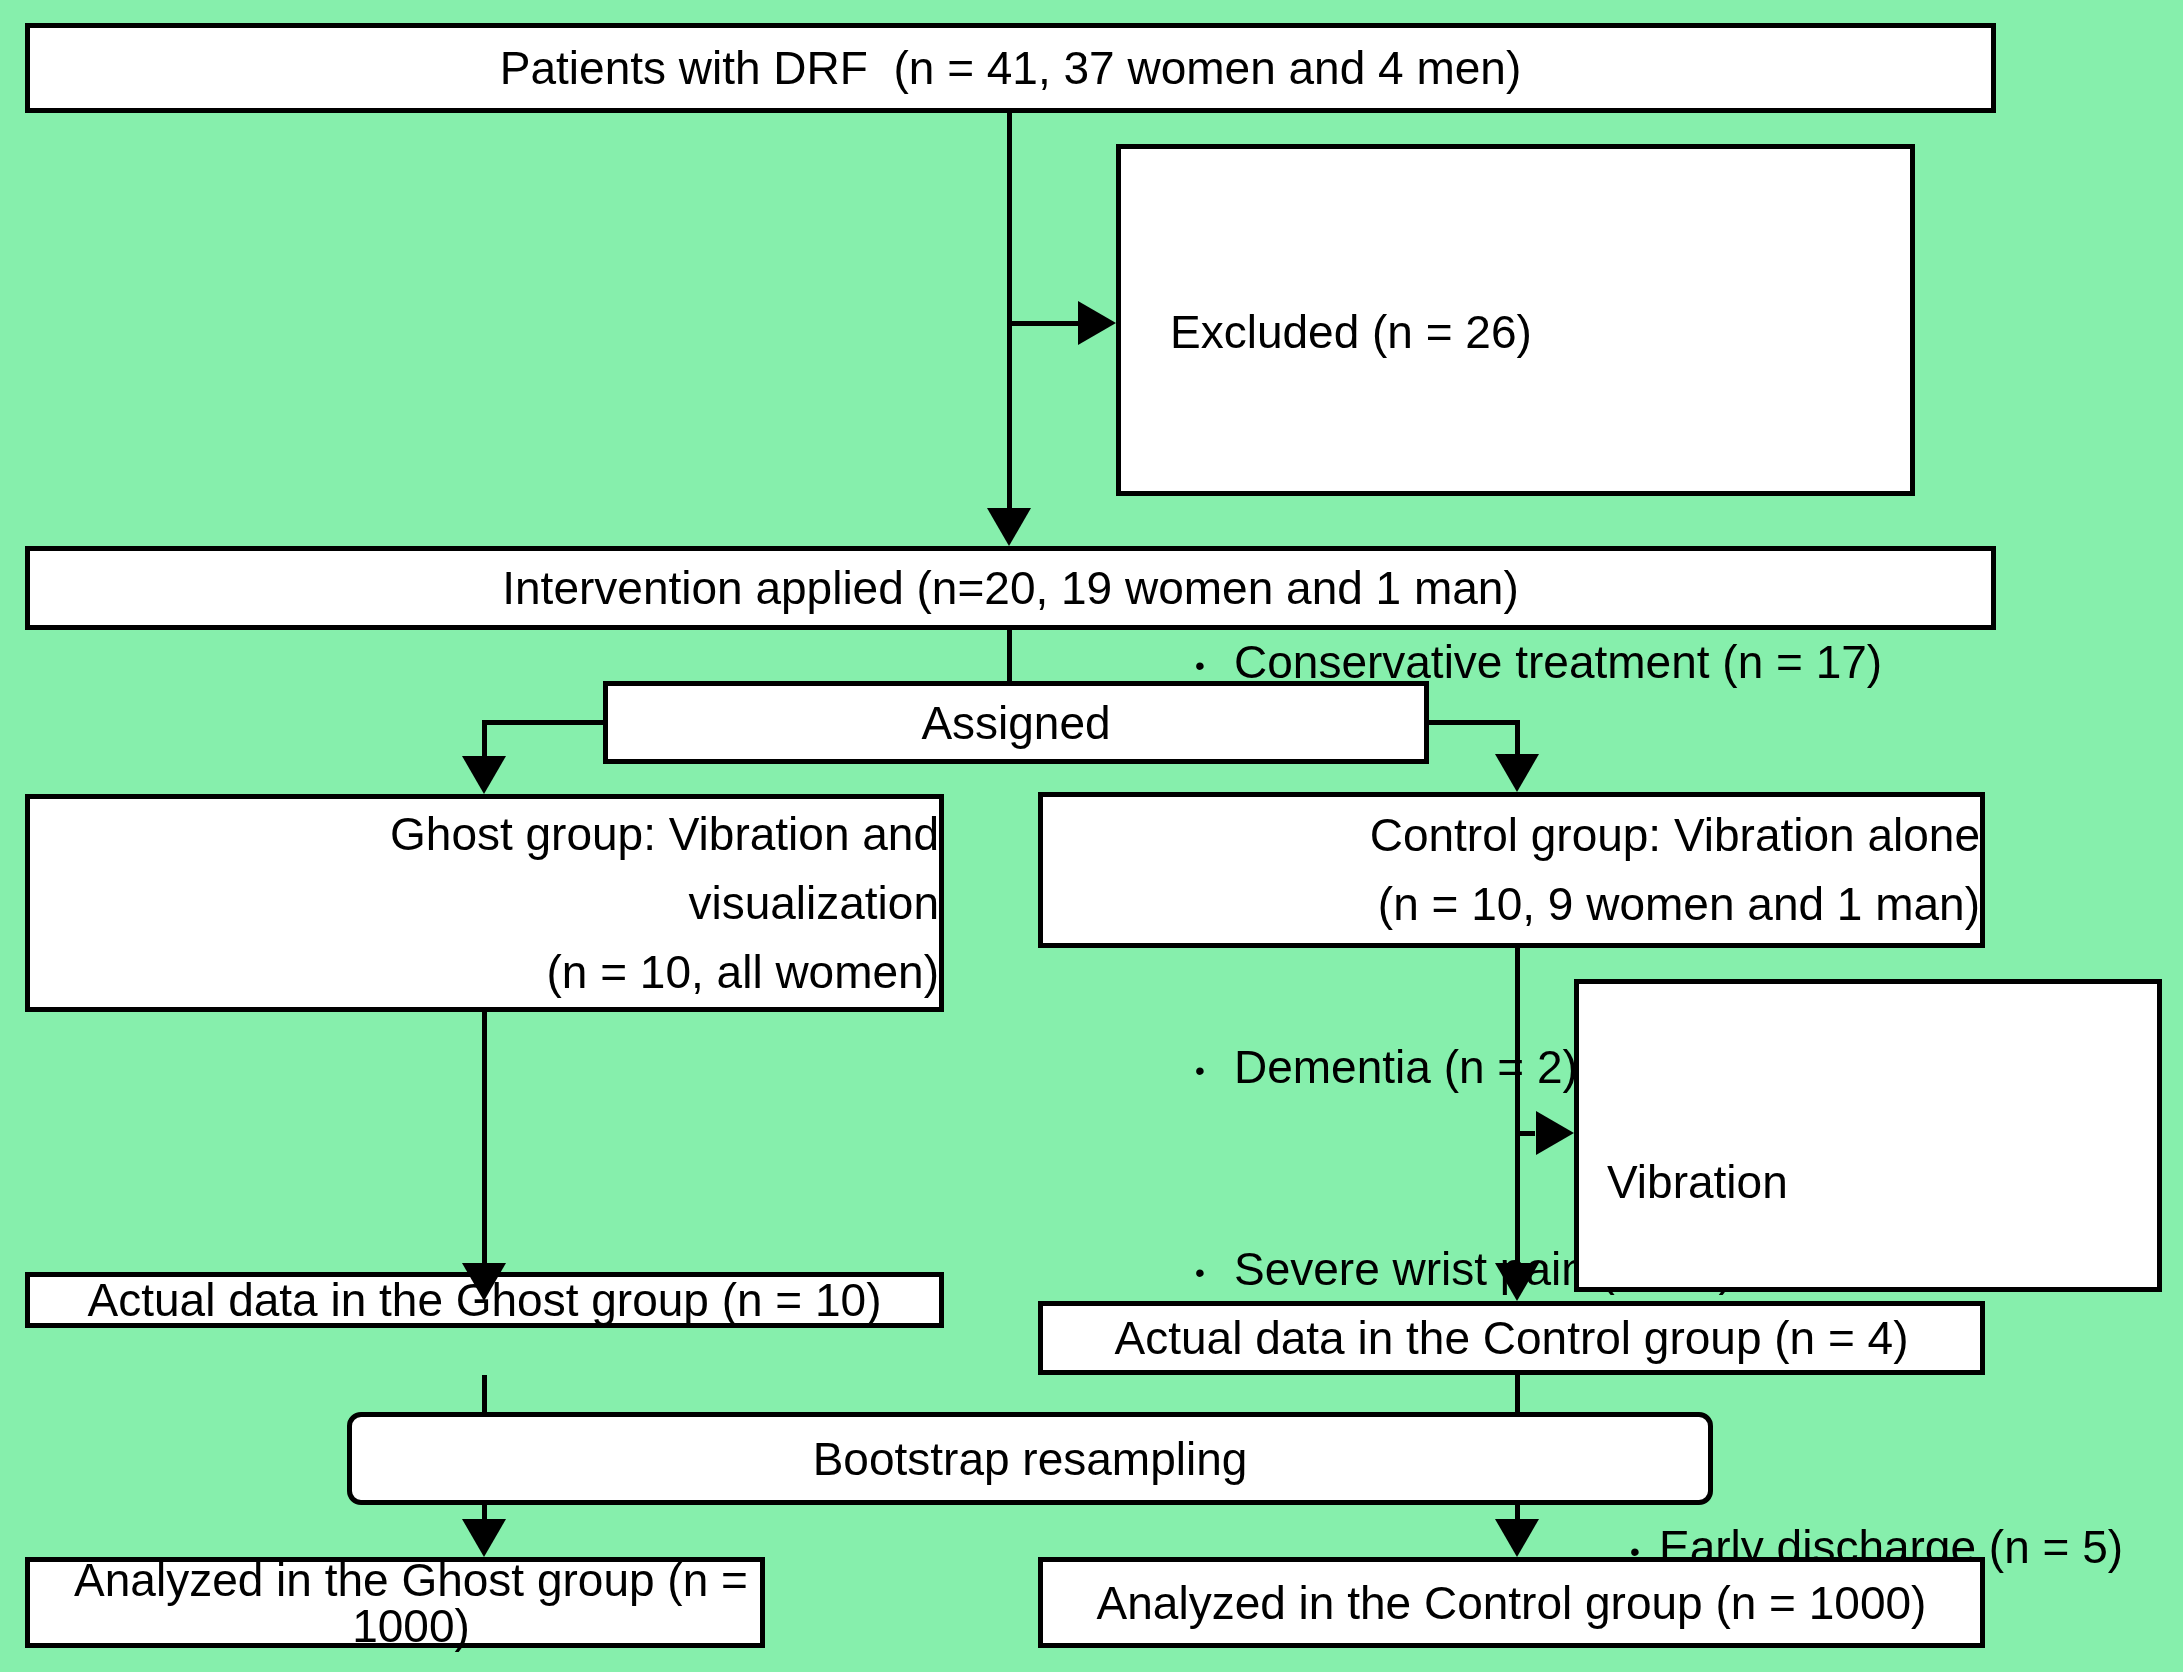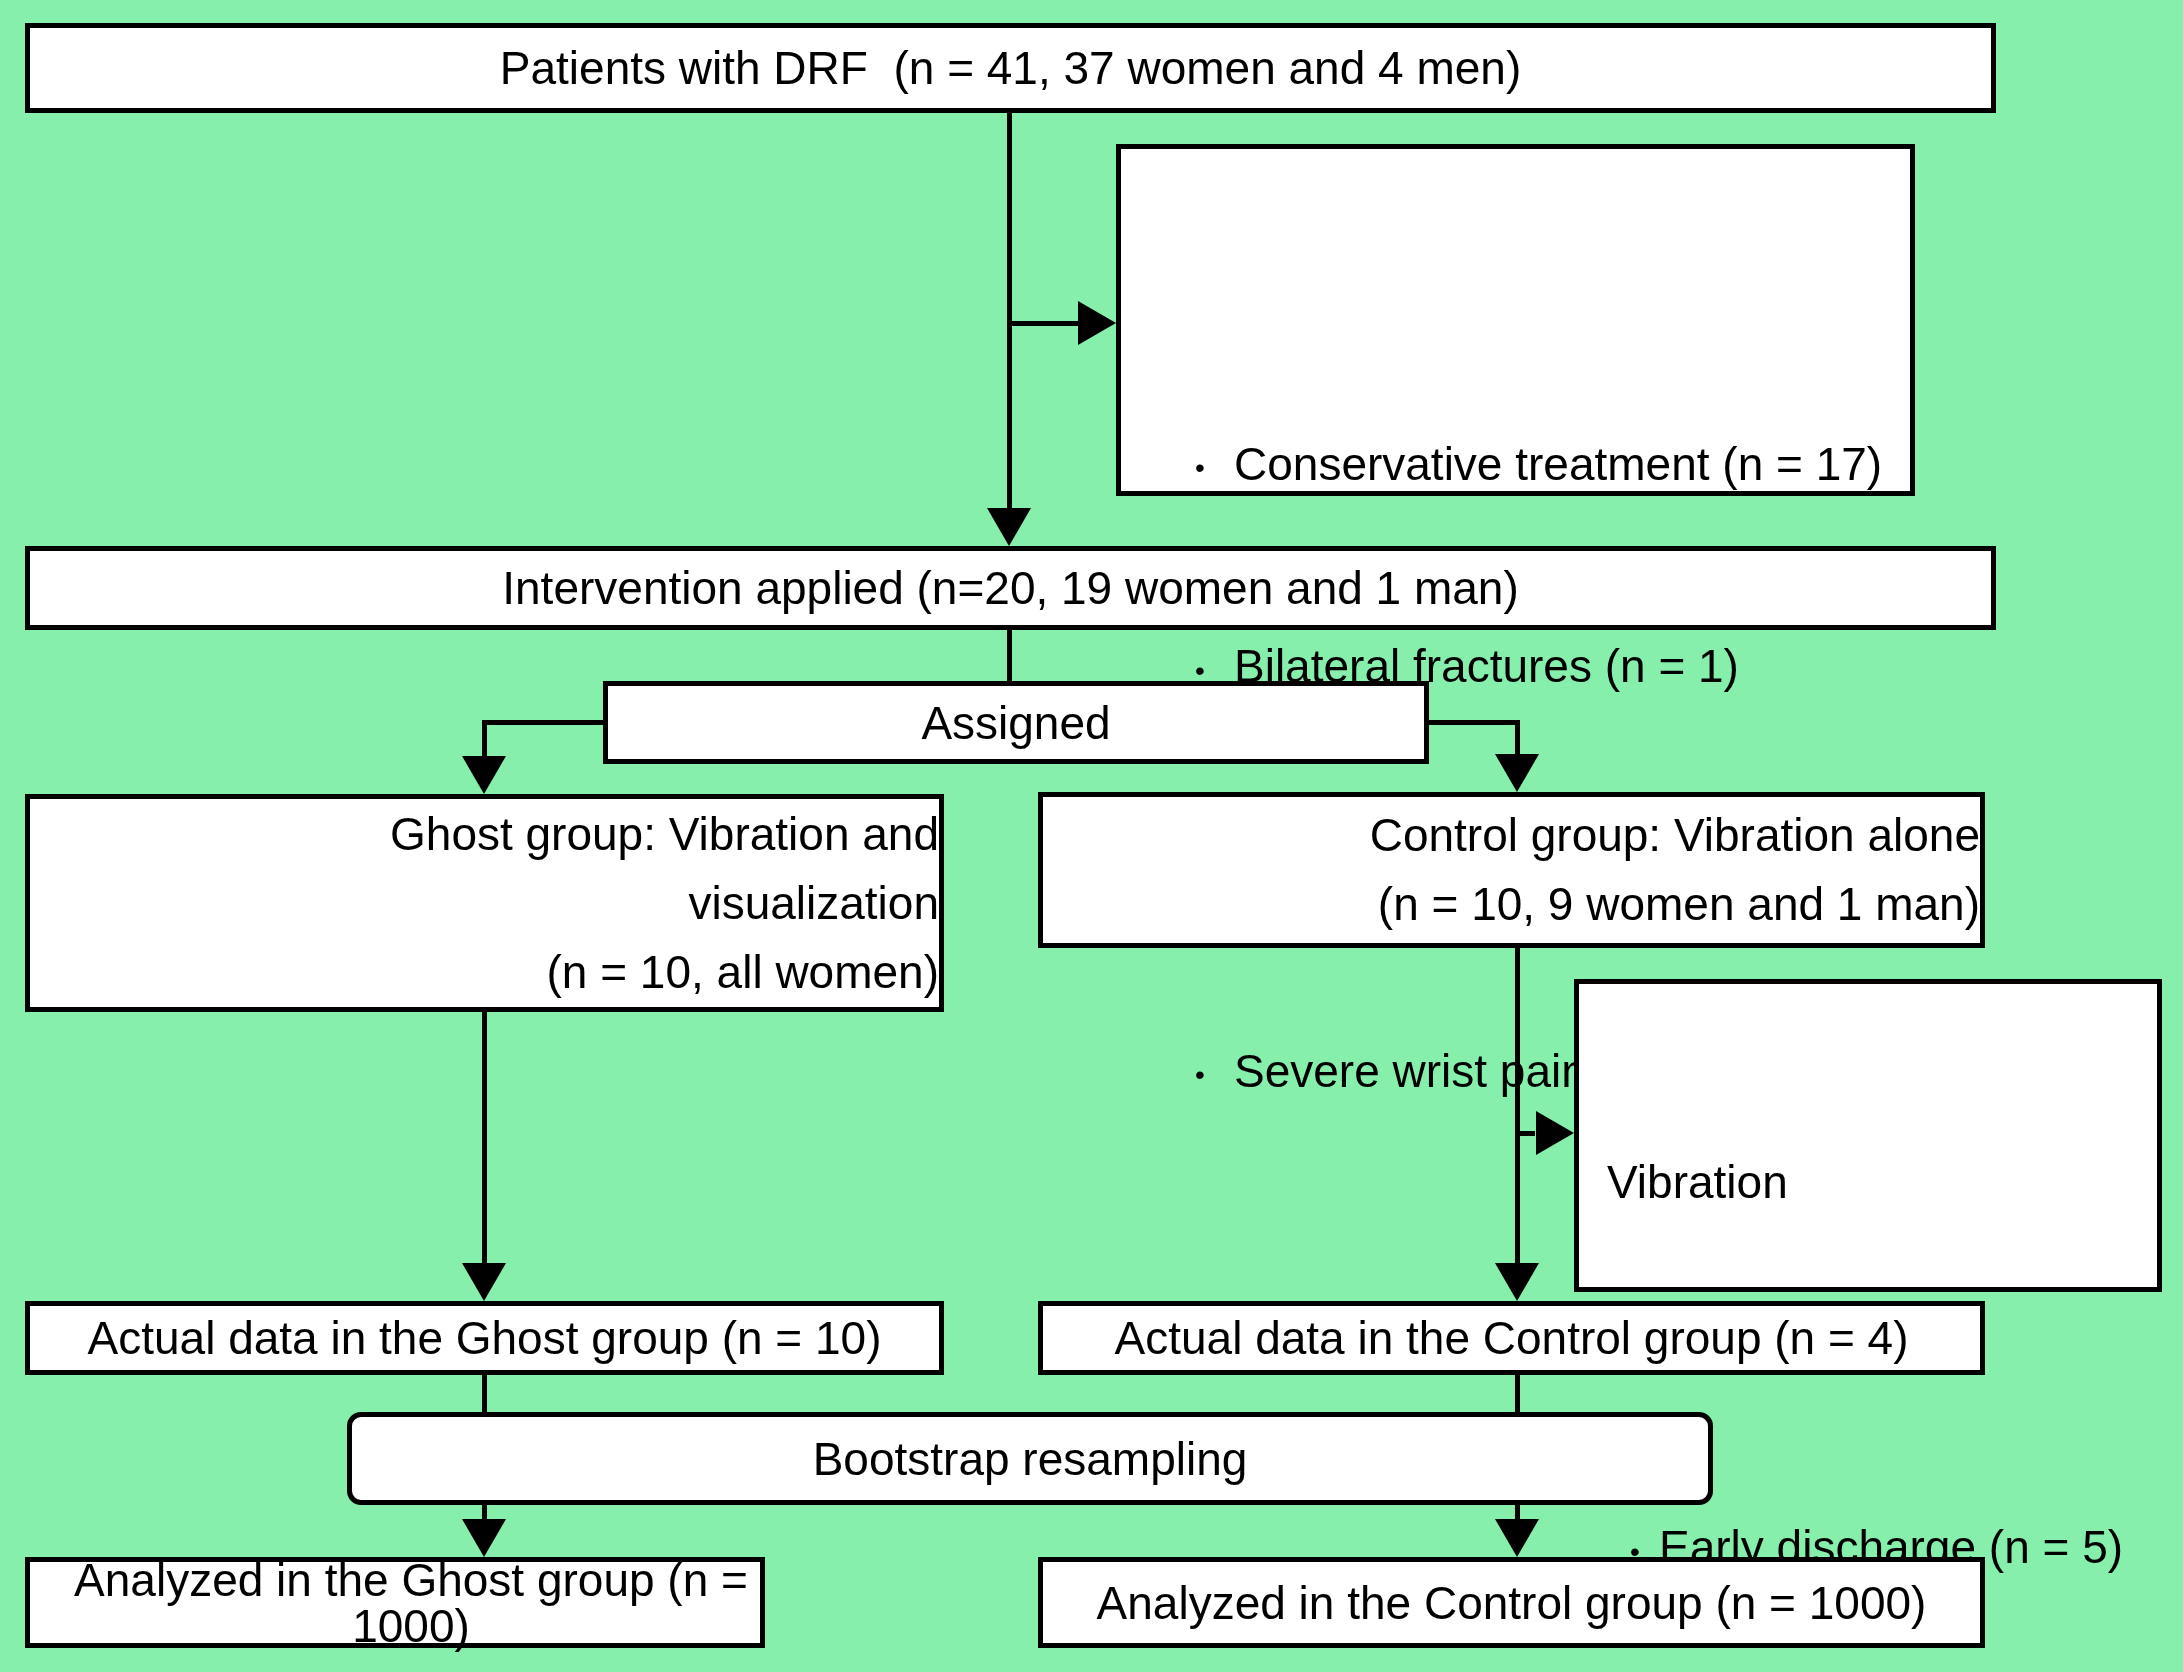--- a/index.html
+++ b/index.html
@@ -75,20 +75,21 @@
 </head>
 <body>
 
 <div class="stage">
 
   <div class="box center" style="left:25px; top:22.5px; width:1971px; height:90px;">
     <span>Patients with DRF  (n = 41, 37 women and 4 men)</span>
   </div>
 
   <div class="box excl excl-top" style="left:1116px; top:144px; width:799px; height:352px;">
+    <span class="title">Excluded (n = 26)</span>
     <div class="bullets">
       <div class="bullet-row">
         <span class="bullet-glyph">•</span>
         <span>Conservative treatment (n = 17)</span>
       </div>
       <div class="bullet-row">
         <span class="bullet-glyph">•</span>
         <span>Bilateral fractures (n = 1)</span>
       </div>
       <div class="bullet-row">
@@ -125,21 +126,21 @@
     <span class="title">Vibration</span>
     <div class="bullets">
       <div class="bullet-row">
         <span class="bullet-glyph">•</span>
         <span>Early discharge (n = 5)</span>
       </div>
       
     </div>
   </div>
 
-  <div class="box center" style="left:25px; top:1301px; width:919px; height:74px;">
+  <div class="box center" style="left:25px; top:1272px; width:919px; height:56px;">
     <span>Actual data in the Ghost group (n = 10)</span>
   </div>
 
   <div class="box center" style="left:1038px; top:1301px; width:947px; height:74px;">
     <span>Actual data in the Control group (n = 4)</span>
   </div>
 
   <div class="box center" style="left:347px; top:1412px; width:1366px; height:93px;border-radius:14px;">
     <span>Bootstrap resampling</span>
   </div>

